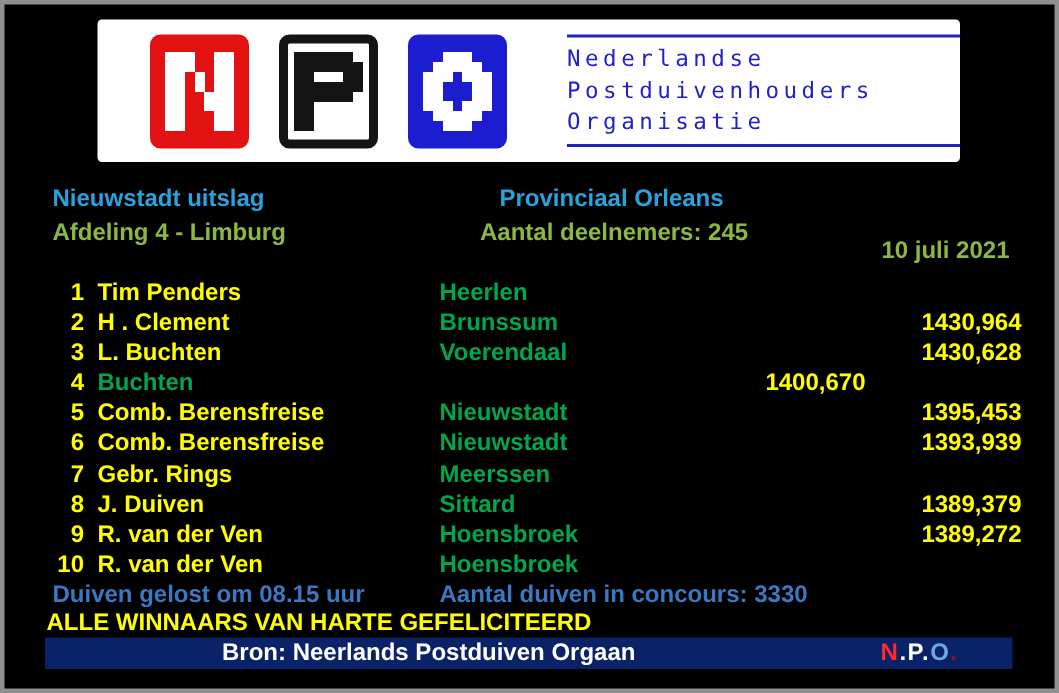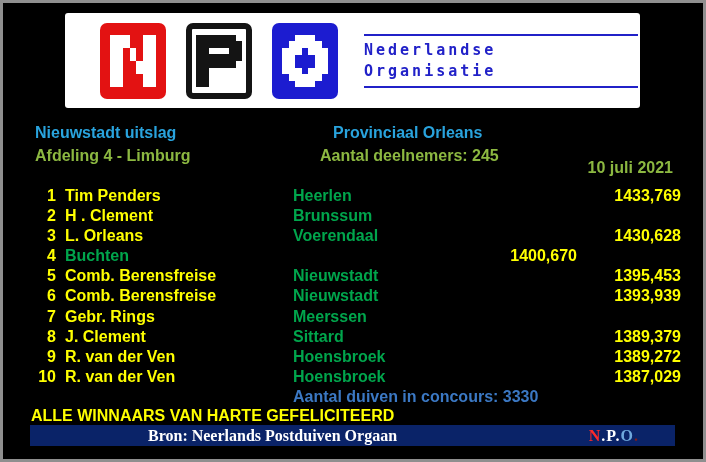--- a/index.html
+++ b/index.html
@@ -21,23 +21,23 @@
   }
   .letters{display:flex;gap:20px;margin-left:35px;}
   .letter-block{
     width:66px;height:76px;border-radius:7px;
     display:flex;align-items:center;justify-content:center;
     box-sizing:border-box;
   }
   .letter-block.bordered{border:6px solid #141414;}
   .letter-block svg{width:46px;height:56px;}
   .org{
-    margin-left:26px;width:274px;
+    margin-left:40px;width:274px;
     font-family:"DejaVu Sans Mono", monospace;
-    font-weight:bold;font-size:15px;line-height:21px;
+    font-weight:normal;font-size:15px;line-height:21px;
     letter-spacing:3px;color:var(--logoblue);
   }
   .org .rule{border-top:2px solid var(--logoblue);margin:4px 0;}
   
   .hdr{position:absolute;top:118px;left:28px;right:28px;height:46px;font-size:16px;line-height:23px;}
   .hdr .l1,.hdr .l2{position:relative;height:23px;}
   .status{color:var(--cyan);margin-left:4px;}
   .race{position:absolute;left:302px;top:0;color:var(--cyan);}
   .division{color:var(--green);margin-left:4px;}
   .participants{position:absolute;left:289px;top:0;color:var(--green);}
@@ -52,21 +52,21 @@
   .name-cell{color:var(--yellow);}
   .city-cell{color:var(--emerald);}
   .points-cell{color:var(--yellow);text-align:right;}
   
   .info-line{position:absolute;top:384px;left:28px;right:28px;height:20px;line-height:20px;font-size:16px;}
   .release{color:var(--steelblue);margin-left:4px;}
   .pigeons{position:absolute;left:262px;top:0;color:var(--steelblue);text-align:center;}
   .congrats{position:absolute;top:403px;left:28px;color:var(--yellow);font-size:16px;line-height:19px;}
   .bar{
     position:absolute;top:422px;left:27px;right:28px;height:21px;
-    background:var(--navy);line-height:21px;font-size:16px;font-family:Liberation Serif, serif;
+    background:var(--navy);line-height:21px;font-size:16px;
   }
   .source{position:absolute;left:118px;color:#ffffff;}
   .npo{position:absolute;right:36px;letter-spacing:1px;margin-left:33px;}
 </style>
 </head>
 <body>
 
 <div class="frame">
 
   <div class="logo">
@@ -190,20 +190,21 @@
             <rect x="5" y="6" width="1.02" height="1.02" fill="#ffffff"></rect>
             <rect x="2" y="7" width="1.02" height="1.02" fill="#ffffff"></rect>
             <rect x="3" y="7" width="1.02" height="1.02" fill="#ffffff"></rect>
             <rect x="4" y="7" width="1.02" height="1.02" fill="#ffffff"></rect>
           </svg>
         </div>
       </div>
     <div class="org">
       <div class="rule"></div>
       <div>Nederlandse</div>
+      <div>Postduivenhouders</div>
       <div>Organisatie</div>
       <div class="rule"></div>
     </div>
   </div>
 
   <div class="hdr">
     <div class="l1">
       <span class="status">Nieuwstadt uitslag</span>
       <span class="race">Provinciaal Orleans</span>
     </div>
@@ -212,30 +213,30 @@
       <span class="participants">Aantal deelnemers: 245</span>
       <span class="date">10 juli 2021</span>
     </div>
   </div>
 
   <div class="results" id="results-body">
       <div class="result-row">
         <div class="rank-cell">1</div>
         <div class="name-cell">Tim Penders</div>
         <div class="city-cell">Heerlen</div>
-        <div class="points-cell">1433,769</div>
       </div>
       <div class="result-row">
         <div class="rank-cell">2</div>
         <div class="name-cell">H . Clement</div>
         <div class="city-cell">Brunssum</div>
+        <div class="points-cell">1430,964</div>
       </div>
       <div class="result-row">
         <div class="rank-cell">3</div>
-        <div class="name-cell">L. Orleans</div>
+        <div class="name-cell">L. Buchten</div>
         <div class="city-cell">Voerendaal</div>
         <div class="points-cell">1430,628</div>
       </div>
       <div class="result-row">
         <div class="rank-cell">4</div>
         <div class="city-cell">Buchten</div>
         <div class="points-cell">1400,670</div>
       </div>
       <div class="result-row">
         <div class="rank-cell">5</div>
@@ -249,39 +250,39 @@
         <div class="city-cell">Nieuwstadt</div>
         <div class="points-cell">1393,939</div>
       </div>
       <div class="result-row">
         <div class="rank-cell">7</div>
         <div class="name-cell">Gebr. Rings</div>
         <div class="city-cell">Meerssen</div>
       </div>
       <div class="result-row">
         <div class="rank-cell">8</div>
-        <div class="name-cell">J. Clement</div>
+        <div class="name-cell">J. Duiven</div>
         <div class="city-cell">Sittard</div>
         <div class="points-cell">1389,379</div>
       </div>
       <div class="result-row">
         <div class="rank-cell">9</div>
         <div class="name-cell">R. van der Ven</div>
         <div class="city-cell">Hoensbroek</div>
         <div class="points-cell">1389,272</div>
       </div>
       <div class="result-row">
         <div class="rank-cell">10</div>
         <div class="name-cell">R. van der Ven</div>
         <div class="city-cell">Hoensbroek</div>
-        <div class="points-cell">1387,029</div>
       </div>
     </div>
 
   <div class="info-line">
+    <span class="release">Duiven gelost om 08.15 uur</span>
     <span class="pigeons">Aantal duiven in concours: 3330</span>
   </div>
 
   <div class="congrats">ALLE WINNAARS VAN HARTE GEFELICITEERD</div>
 
   <div class="bar">
     <span class="source">Bron: Neerlands Postduiven Orgaan</span>
     <span class="npo" id="npo-wordmark"><span style="color: rgb(255, 42, 42);">N</span><span style="color: rgb(255, 255, 255);">.P.</span><span style="color: rgb(111, 168, 220);">O</span><span style="color: rgb(126, 30, 30);">.</span></span>
   </div>
 

